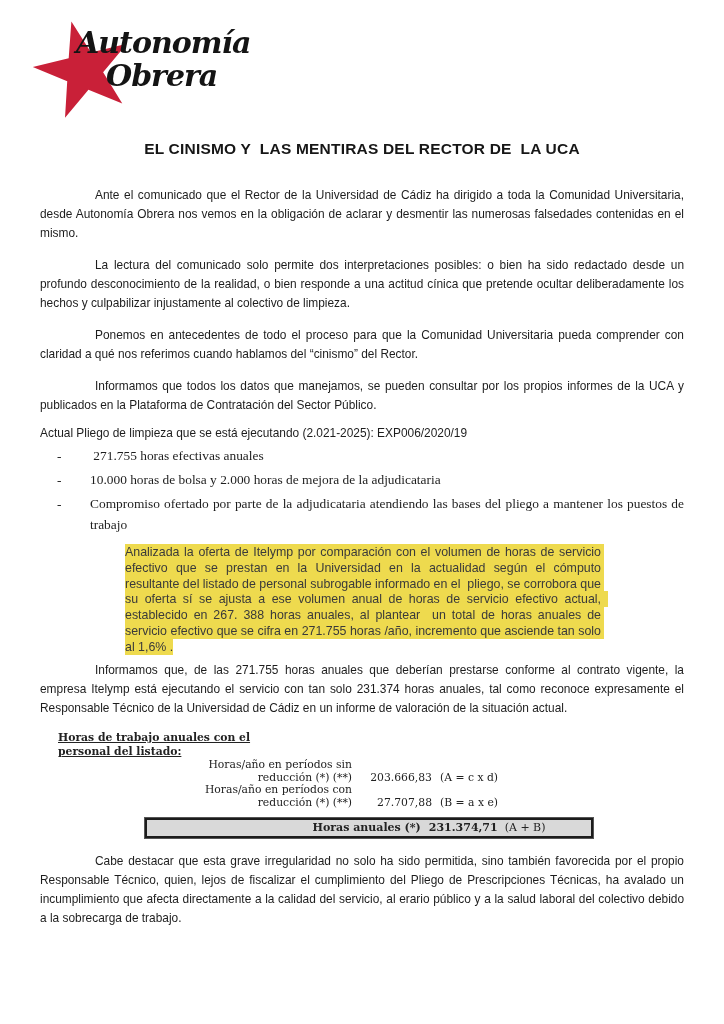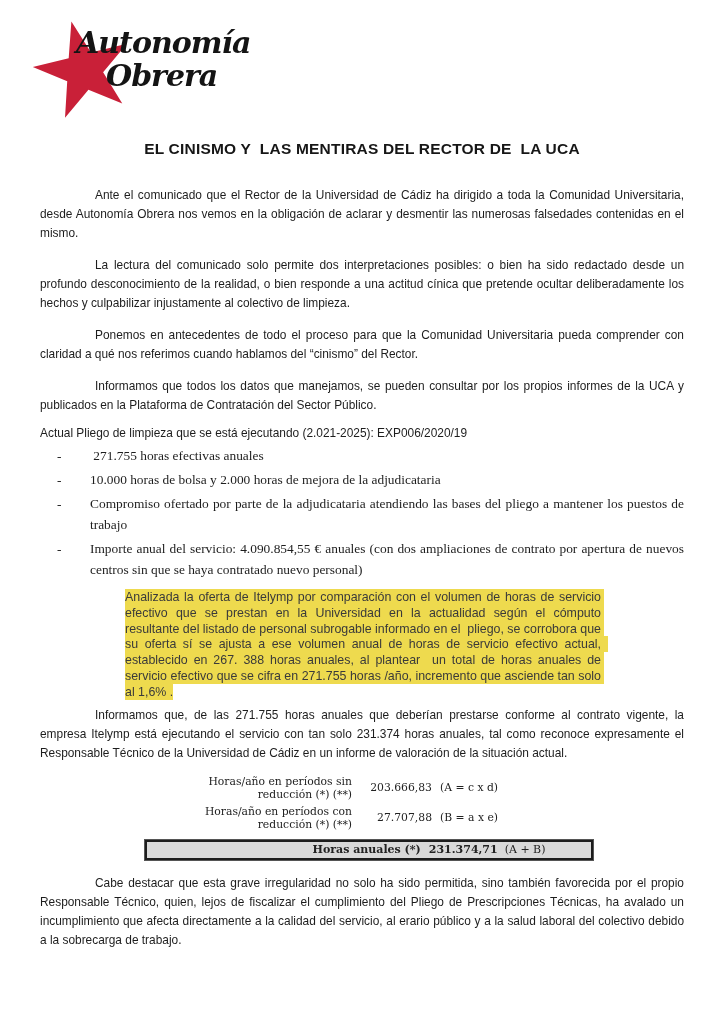--- a/index.html
+++ b/index.html
@@ -80,21 +80,21 @@
     background:var(--highlight_bg);
     white-space:pre-wrap;
     padding:1px 0;
   }
   .after-hl { margin-top:5px; }
 
   
   .hours { font-family:"DejaVu Serif", serif; font-size:10.8px; color:#222; margin-top:3px; }
   .hours-heading { margin-left:18px; font-weight:bold; line-height:14px; }
   .hours-heading .uline { text-decoration:underline; }
-  .hrow { display:flex; justify-content:flex-end; align-items:center; width:472px; line-height:12px; margin-top:5px; }
+  .hrow { display:flex; justify-content:flex-end; align-items:flex-end; width:472px; line-height:12px; }
   .hlabel { text-align:right; }
   .hlabel .lab-top { margin-bottom:1px; }
   .hval { width:72px; text-align:right; margin-left:8px; }
   .hformula { width:72px; text-align:left; margin-left:8px; }
   .total-box {
     margin-top:9px; margin-left:105px;
     width:448px; height:20px;
     background:var(--total_row_bg);
     border:2px solid #1c1c1c;
     outline:1px solid #555;
@@ -131,30 +131,33 @@
     <p class="para first">Ante el comunicado que el Rector de la Universidad de Cádiz ha dirigido a toda la Comunidad Universitaria, desde Autonomía Obrera nos vemos en la obligación de aclarar y desmentir las numerosas falsedades contenidas en el mismo.</p>
     <p class="para">La lectura del comunicado solo permite dos interpretaciones posibles: o bien ha sido redactado desde un profundo desconocimiento de la realidad, o bien responde a una actitud cínica que pretende ocultar deliberadamente los hechos y culpabilizar injustamente al colectivo de limpieza.</p>
     <p class="para">Ponemos en antecedentes de todo el proceso para que la Comunidad Universitaria pueda comprender con claridad a qué nos referimos cuando hablamos del “cinismo” del Rector.</p>
     <p class="para">Informamos que todos los datos que manejamos, se pueden consultar por los propios informes de la UCA y publicados en la Plataforma de Contratación del Sector Público.</p>
 
     <p class="pliego-head">Actual Pliego de limpieza que se está ejecutando (2.021-2025): EXP006/2020/19</p>
     <ul class="pliego-list">
       <li> 271.755 horas efectivas anuales</li>
       <li>10.000 horas de bolsa y 2.000 horas de mejora de la adjudicataria</li>
       <li class="bold">Compromiso ofertado por parte de la adjudicataria atendiendo las bases del pliego a mantener los puestos de trabajo</li>
-      <li>Importe anual del servicio: 4.090.854,55 € anuales (con dos ampliaciones de contrato por apertura de nuevos centros sin que se haya contratado nuevo personal)</li>
     </ul>
 
     <div class="hl-wrap">
       <span class="hl-text">Analizada la oferta de Itelymp por comparación con el volumen de horas de servicio efectivo que se prestan en la Universidad en la actualidad según el cómputo resultante del listado de personal subrogable informado en el  pliego, se corrobora que su oferta sí se ajusta a ese volumen anual de horas de servicio efectivo actual,  establecido en 267. 388 horas anuales, al plantear  un total de horas anuales de servicio efectivo que se cifra en 271.755 horas /año, incremento que asciende tan solo al 1,6% .</span>
     </div>
 
     <p class="para after-hl">Informamos que, de las 271.755 horas anuales que deberían prestarse conforme al contrato vigente, la empresa Itelymp está ejecutando el servicio con tan solo 231.374 horas anuales, tal como reconoce expresamente el Responsable Técnico de la Universidad de Cádiz en un informe de valoración de la situación actual.</p>
 
     <div class="hours">
+      <div class="hours-heading">
+        <div><span class="uline">Horas de trabajo anuales con el</span></div>
+        <div><span class="uline">personal del listado:</span></div>
+      </div>
 
       <div class="hrow">
         <div class="hlabel">
           <div class="lab-top">Horas/año en períodos sin</div>
           <div class="lab-bottom">reducción (*) (**)</div>
         </div>
         <div class="hval">203.666,83</div>
         <div class="hformula">(A = c x d)</div>
       </div>
 

